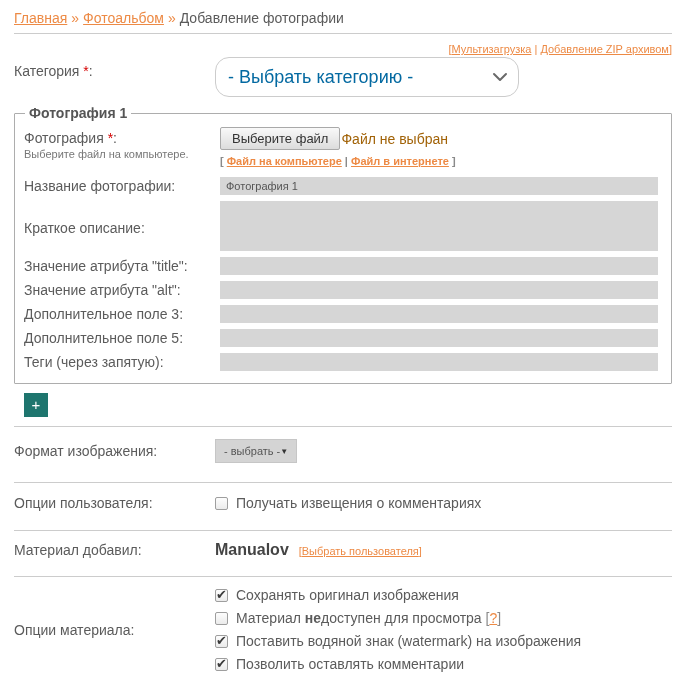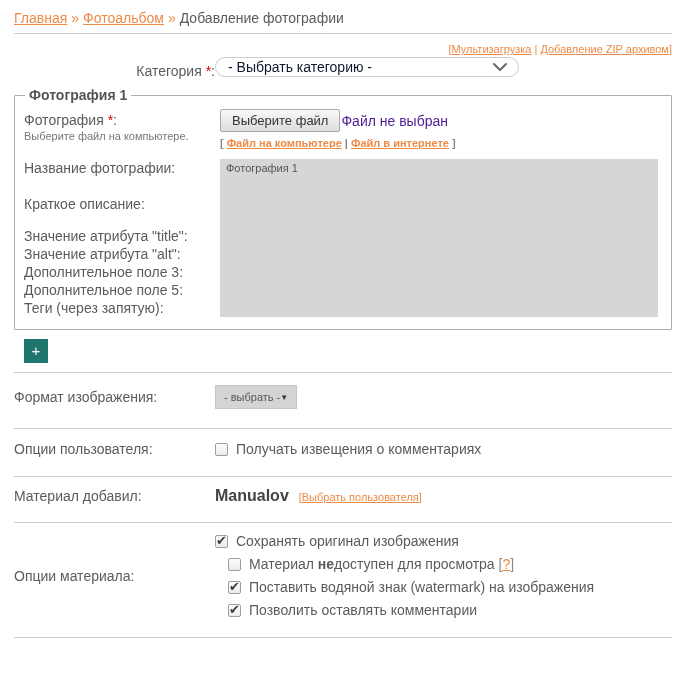--- a/index.html
+++ b/index.html
@@ -16,51 +16,51 @@
   .breadcrumb { font-size:14px; color:#5b5b5b; }
   .breadcrumb .lnk { color:#ed8a45; text-decoration:underline; }
   .breadcrumb .sep { color:#ed8a45; margin:0 4px; text-decoration:none; }
   .divider { border:none; border-top:1px solid #ccc; margin:7px 0 0 0; }
 
   
   .toplinks { text-align:right; font-size:11px; color:#ed8a45; margin:9px 0 2px 0; }
   .toplinks .lnk { color:#ed8a45; text-decoration:underline;margin-top:22px; }
 
   
-  .row { display:flex; align-items:flex-start;text-align:right; }
+  .row { display:flex; align-items:flex-start; }
   .row .lbl { width:201px; flex:0 0 201px; padding-top:6px; color:#5b5b5b; }
   .req { color:#d40000; }
 
   
   .cat-select {
-    width:304px; height:20px; border:1px solid #ccc; border-radius:14px;
+    width:304px; height:40px; border:1px solid #ccc; border-radius:14px;
     background:#fff; display:flex; align-items:center; justify-content:space-between;
-    padding:0 10px 0 12px; color:#0f172a; font-size:14px; cursor:pointer;
+    padding:0 10px 0 12px; color:#0369a1; font-size:18px; cursor:pointer;
   }
   .cat-select svg { flex:0 0 auto; }
 
   
   fieldset {
     margin-top:8px; border:1px solid #adadad; border-radius:1px;
     padding:6px 13px 10px 9px;
   }
   legend { font-weight:bold; color:#555; font-size:14px; padding:0 4px; margin-left:1px; }
-  .frow { display:flex; align-items:flex-start; }
+  .frow { display:flex; align-items:flex-start; margin-bottom:6px; }
   .frow .flbl { width:196px; flex:0 0 196px; padding-top:3px; color:#5b5b5b; }
   .frow .fctl { flex:1 1 auto; }
   .sublbl { font-size:11px; color:#777; margin-top:2px; }
 
   .file-line { display:flex; align-items:center; gap:1px; }
   .file-btn {
     font-family:inherit; font-size:13px; color:#333;
     border:1px solid #a9a9a9; border-radius:2px;
     background:linear-gradient(#f9f9f9,#dcdcdc);
     padding:3px 11px; cursor:pointer;
   }
-  .file-status { color:#4c1d95; font-size:14px;text-align:center; }
+  .file-status { color:#a16207; font-size:14px;text-align:center; }
   .file-links { font-size:11px; color:#8a8a8a; margin-top:5px;font-weight:bold; }
   .file-links .lnk { color:#ed8a45; text-decoration:underline; }
 
   .gin {
     width:100%; border:none; background:#d6d6d6; height:18px;
     font-family:inherit; font-size:11px; color:#555; padding:0 6px; display:block;
   }
   .gta { height:50px; resize:none; padding:3px 6px; }
   .frow.mid .flbl { padding-top:0; align-self:center; }
 
@@ -85,21 +85,21 @@
   .cb {
     display:inline-block; width:13px; height:13px; flex:0 0 13px;
     border:1px solid #9e9e9e; border-radius:2px;
     background:linear-gradient(#fdfdfd,#ebebeb); position:relative; cursor:pointer;
   }
   .cb.checked::after {
     content:"\2714"; position:absolute; left:0px; top:-3px;
     font-size:13px; color:#3b3b3b;
   }
   .cbline { display:flex; align-items:center; gap:8px; color:#5b5b5b; }
-  .cbline + .cbline { margin-top:7px;margin-left:13px; }
+  .cbline + .cbline { margin-top:7px; }
 
   .user-name { font-weight:bold; color:#444; font-size:16px; }
   .small-link { font-size:11px; color:#ed8a45; }
   .small-link .lnk { color:#ed8a45; text-decoration:underline; }
   .help-brk { color:#8a8a8a; }
   .help-q { color:#ed8a45; text-decoration:underline; cursor:pointer; }
   .bold { font-weight:bold; }
 
   .opt-row { display:flex; align-items:center; padding:10px 0 12px 0; }
   .opt-row .lbl { width:201px; flex:0 0 201px; }

